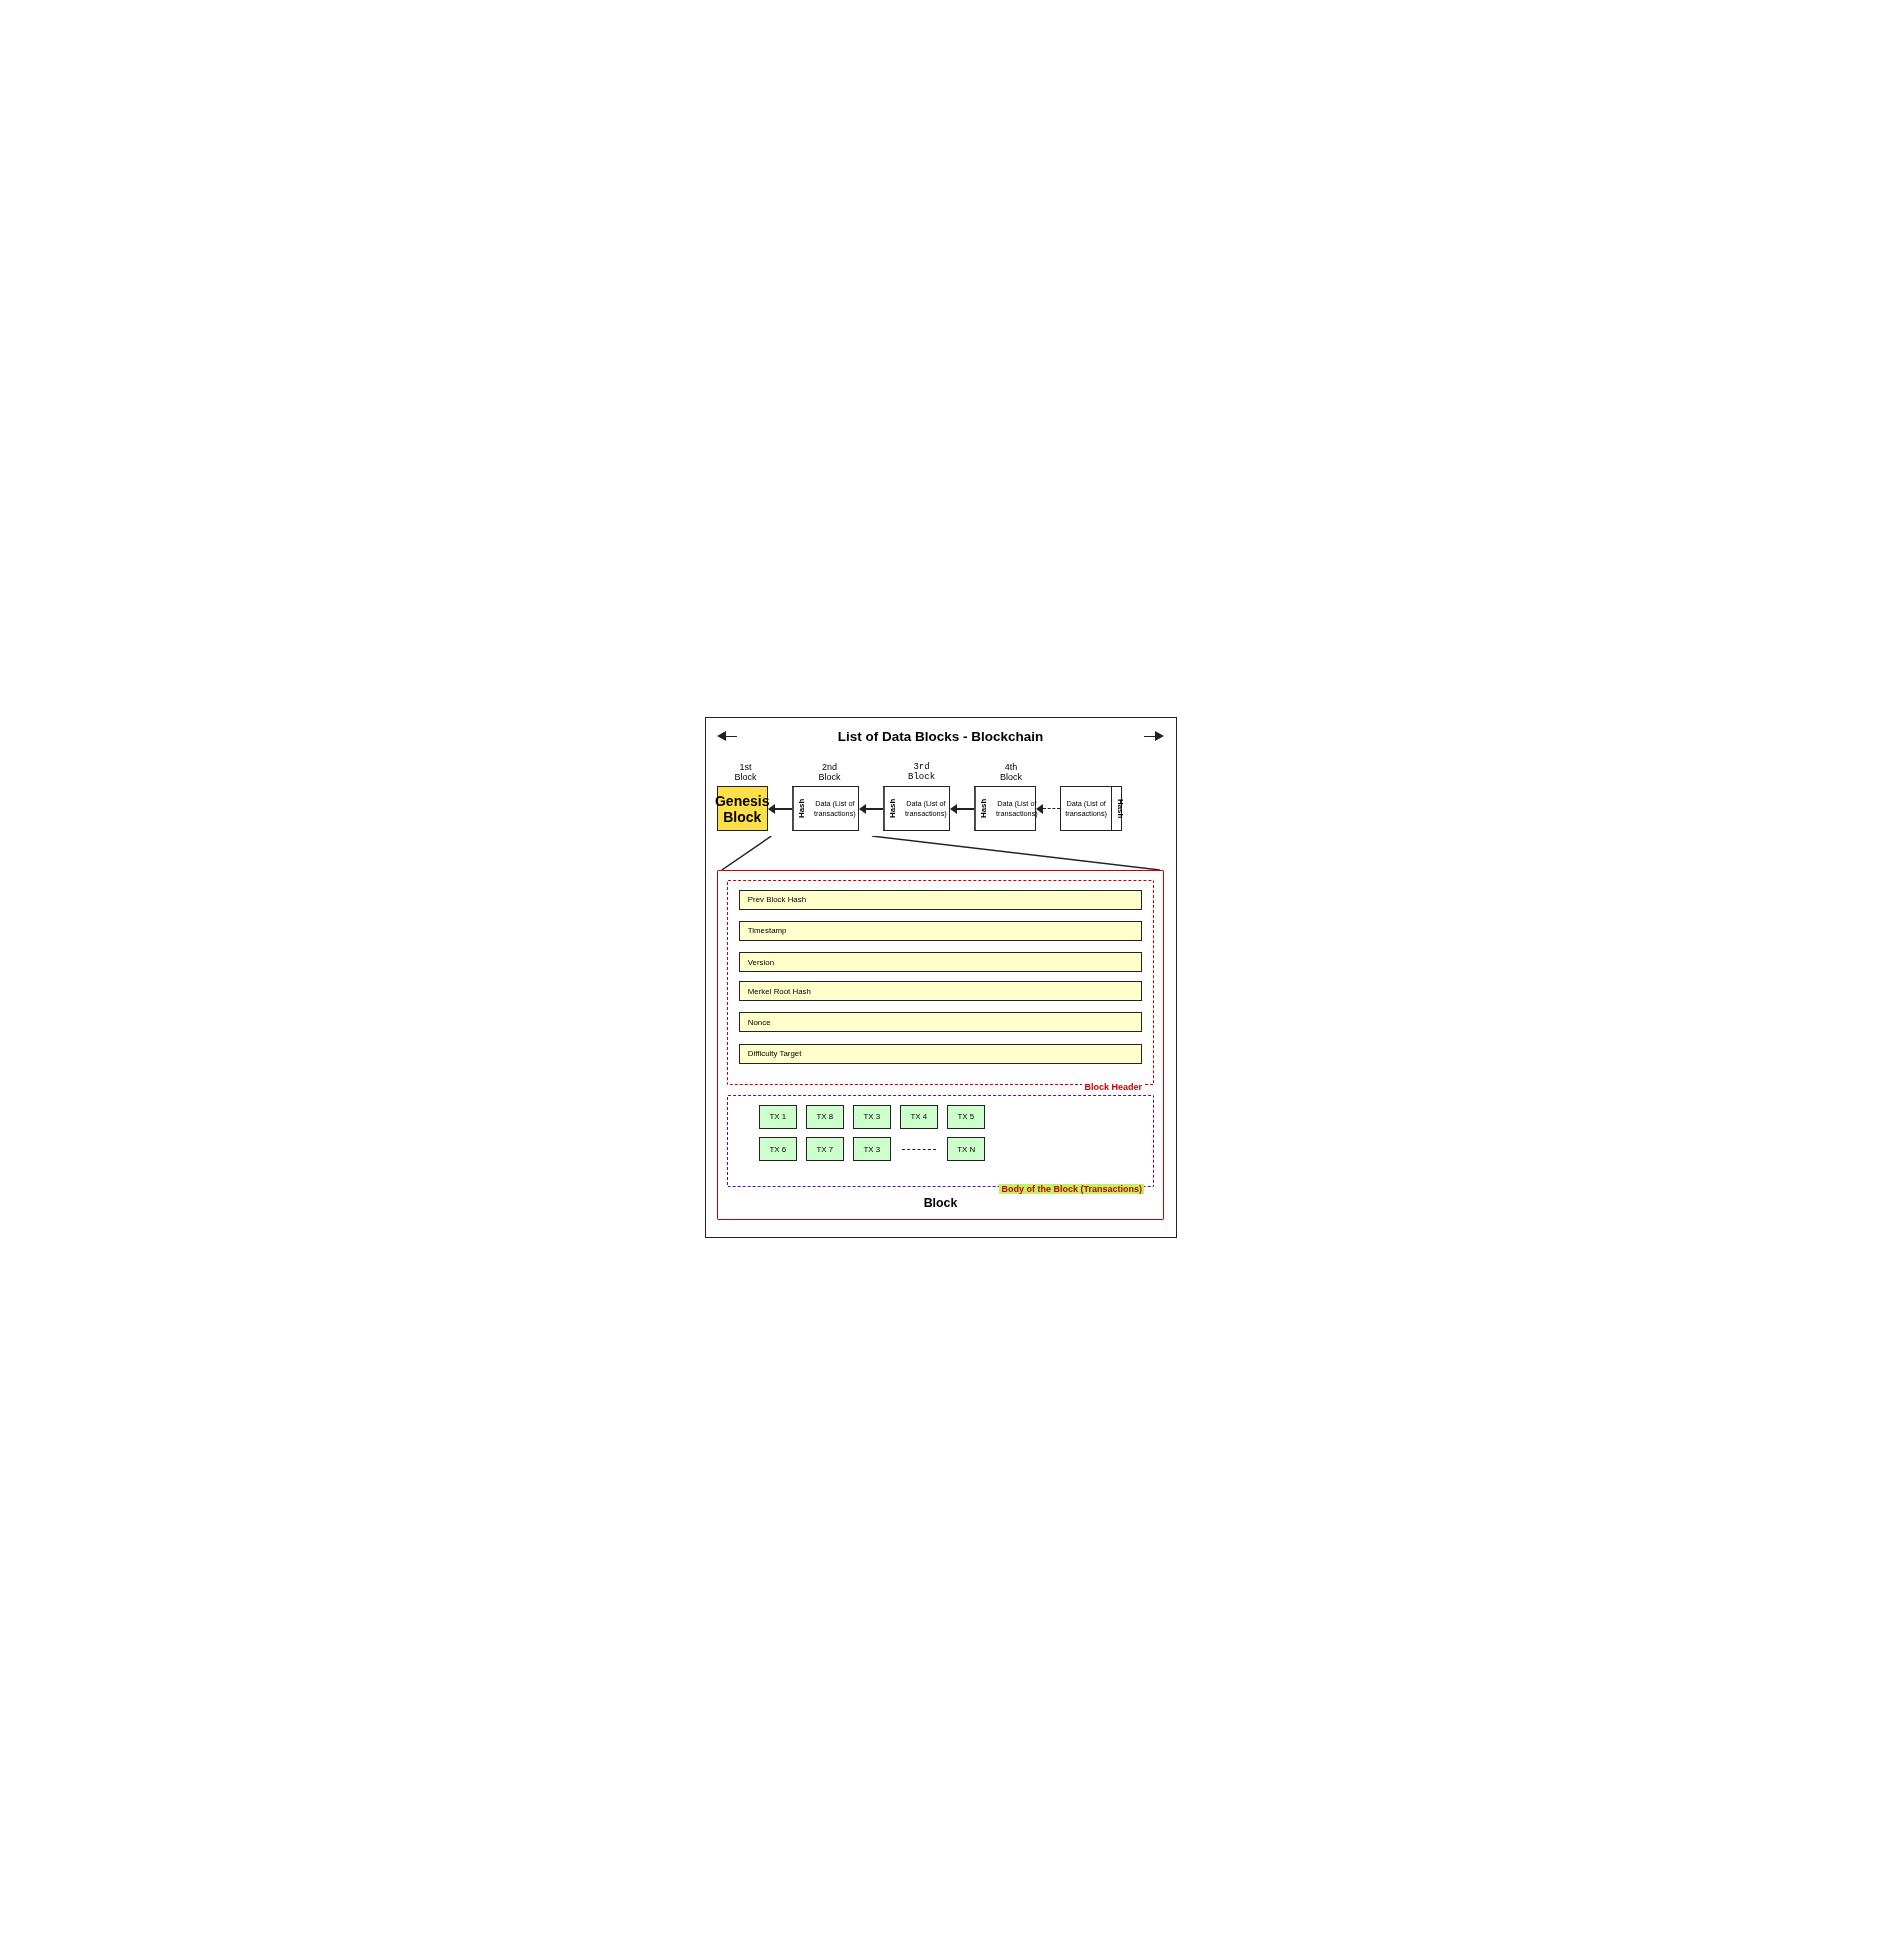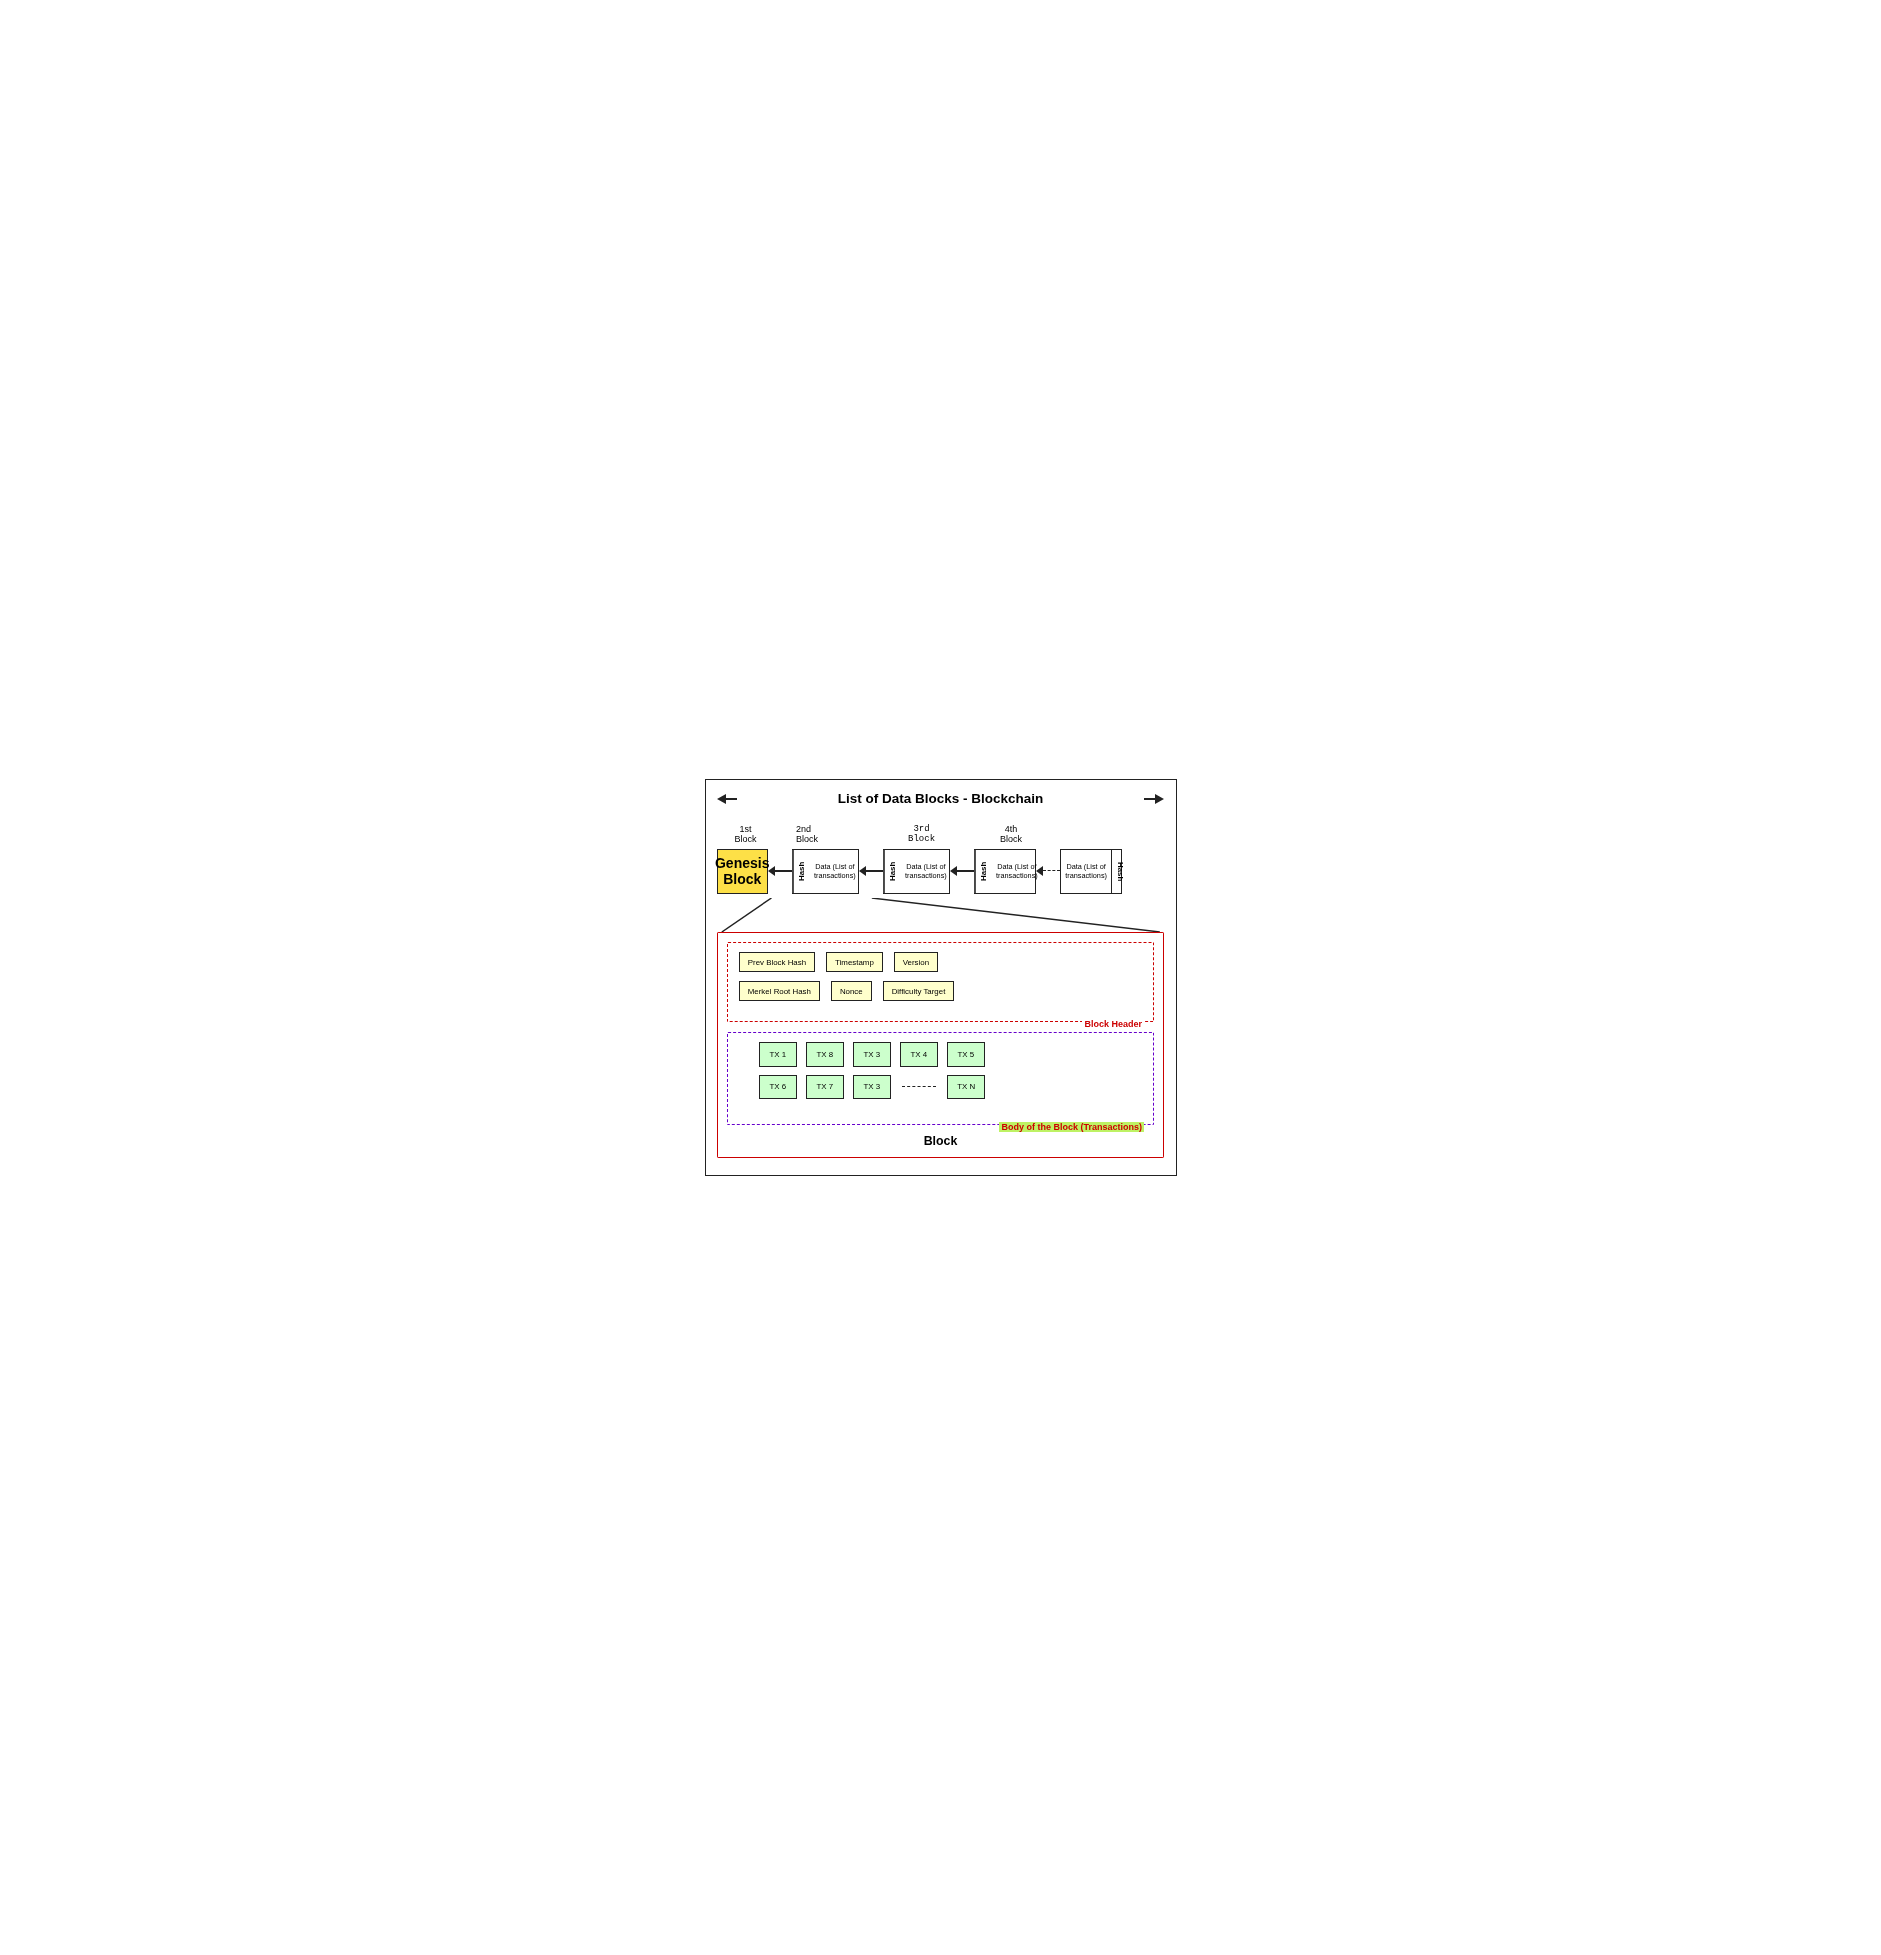--- a/index.html
+++ b/index.html
@@ -157,20 +157,21 @@
       background: #fff;
       padding: 0 2.2px;
     }
 
     
     .header-fields-row {
       display: flex;
       gap: 11.2px;
       margin-bottom: 9px;
       justify-content: flex-start;
+      flex-direction: column;
     }
     .header-field {
       border: 1.1px solid #222;
       background: #ffffcc;
       padding: 4.5px 7.9px;
       font-size: 7.9px;
       font-weight: normal;
       white-space: nowrap;
     }
 
@@ -263,21 +264,21 @@
 
   <div style="display:flex;align-items:flex-end;margin-bottom:4.5px;padding:0 3.4px;">
 
     <div style="width:51px;text-align:center;flex-shrink:0;">
       <div>1st</div>
       <div>Block</div>
     </div>
 
     <div style="width:25px;flex-shrink:0;"></div>
 
-    <div style="width:67px;text-align:left;flex-shrink:0;">
+    <div style="width:67px;text-align:center;flex-shrink:0;">
       <div>2nd</div>
       <div>Block</div>
     </div>
 
     <div style="width:25px;flex-shrink:0;"></div>
 
     <div style="width:67px;text-align:center;flex-shrink:0;font-family:Liberation Mono, monospace;">
       <div>3rd</div>
       <div>Block</div>
     </div>

